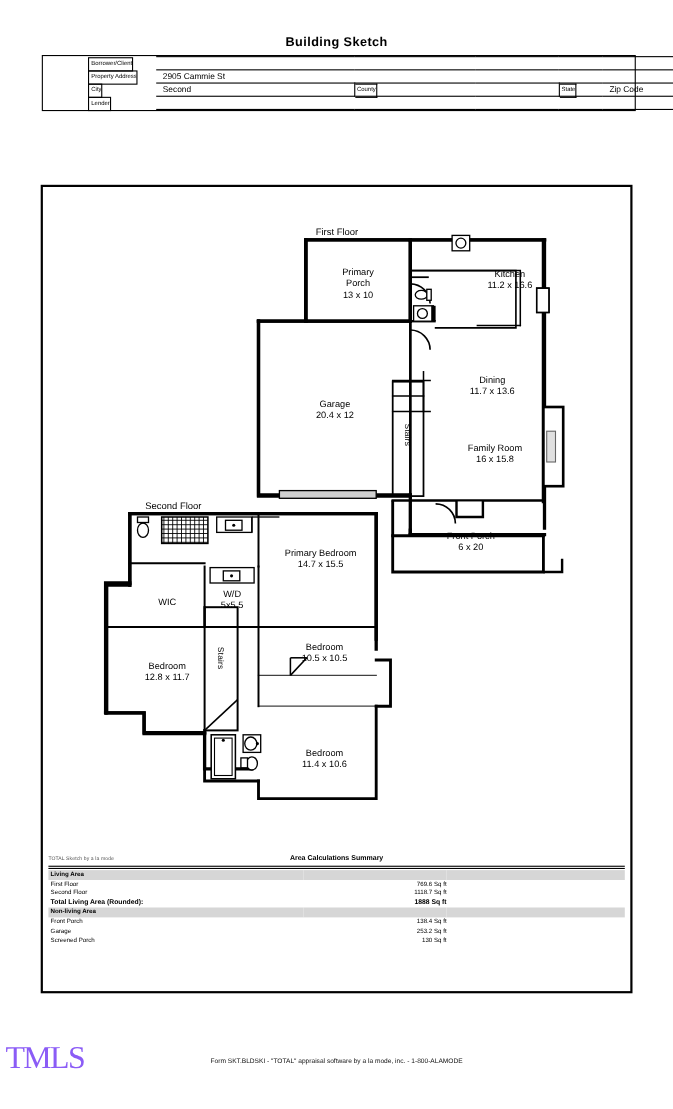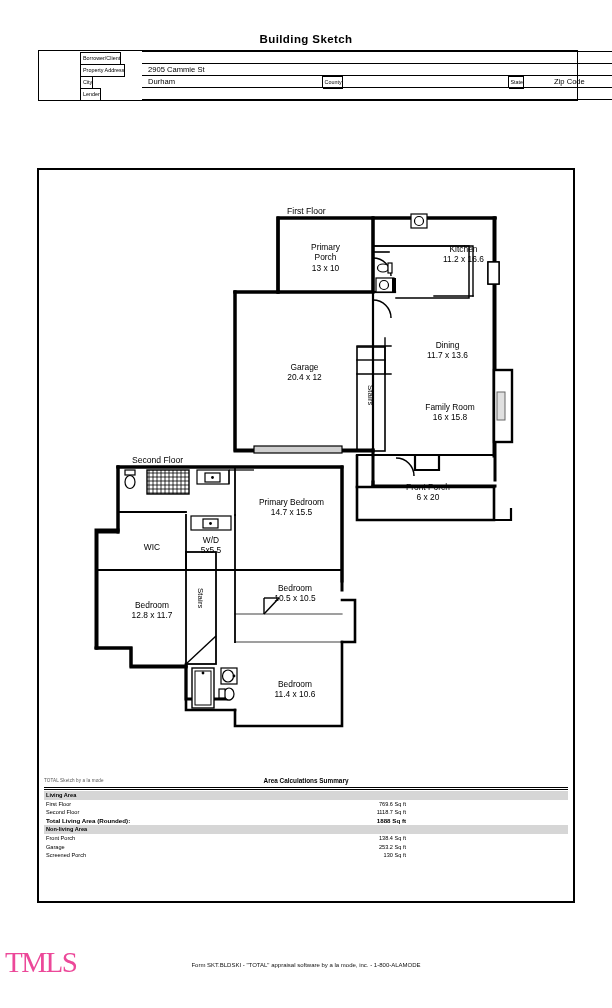--- a/index.html
+++ b/index.html
@@ -84,21 +84,21 @@
   }
   .sec td{background:#d6d6d6;font-weight:bold;}
   .bold td{font-weight:bold;font-size:6.2px;}
 
   
   .tmls{
     position:absolute;left:5px;top:946px;
     font-family:"Liberation Serif", serif;
     font-size:29px;
     letter-spacing:-1.5px;
-    color:#ec4899;
+    color:#8b5cf6;
     font-weight:300;
   }
   .form-line{
     position:absolute;left:0;top:962px;width:612px;
     text-align:center;
     font-size:6px;
     color:#111;
   }       
   .lbl{position:absolute;text-align:center;font-size:8.4px;line-height:10.4px;white-space:nowrap;}
   .flbl{position:absolute;font-size:8.6px;}
@@ -126,21 +126,21 @@
           <tr>
         <td class="lbl">Borrower/Client</td>
         <td class="val nb" colspan="5"></td>
       </tr>
       <tr>
         <td class="lbl">Property Address</td>
         <td class="val nb" colspan="5">2905 Cammie St</td>
       </tr>
       <tr>
         <td class="lbl">City</td>
-        <td class="val nb">Durham</td>
+        <td class="val nb">Second</td>
         <td class="lbl nb">County</td>
         <td class="val nb"></td>
         <td class="lbl nb">State</td>
         <td class="val nb">
           <span>Zip Code</span>
         </td>
       </tr>
       <tr>
         <td class="lbl">Lender</td>
         <td class="val nb" colspan="5"></td>

